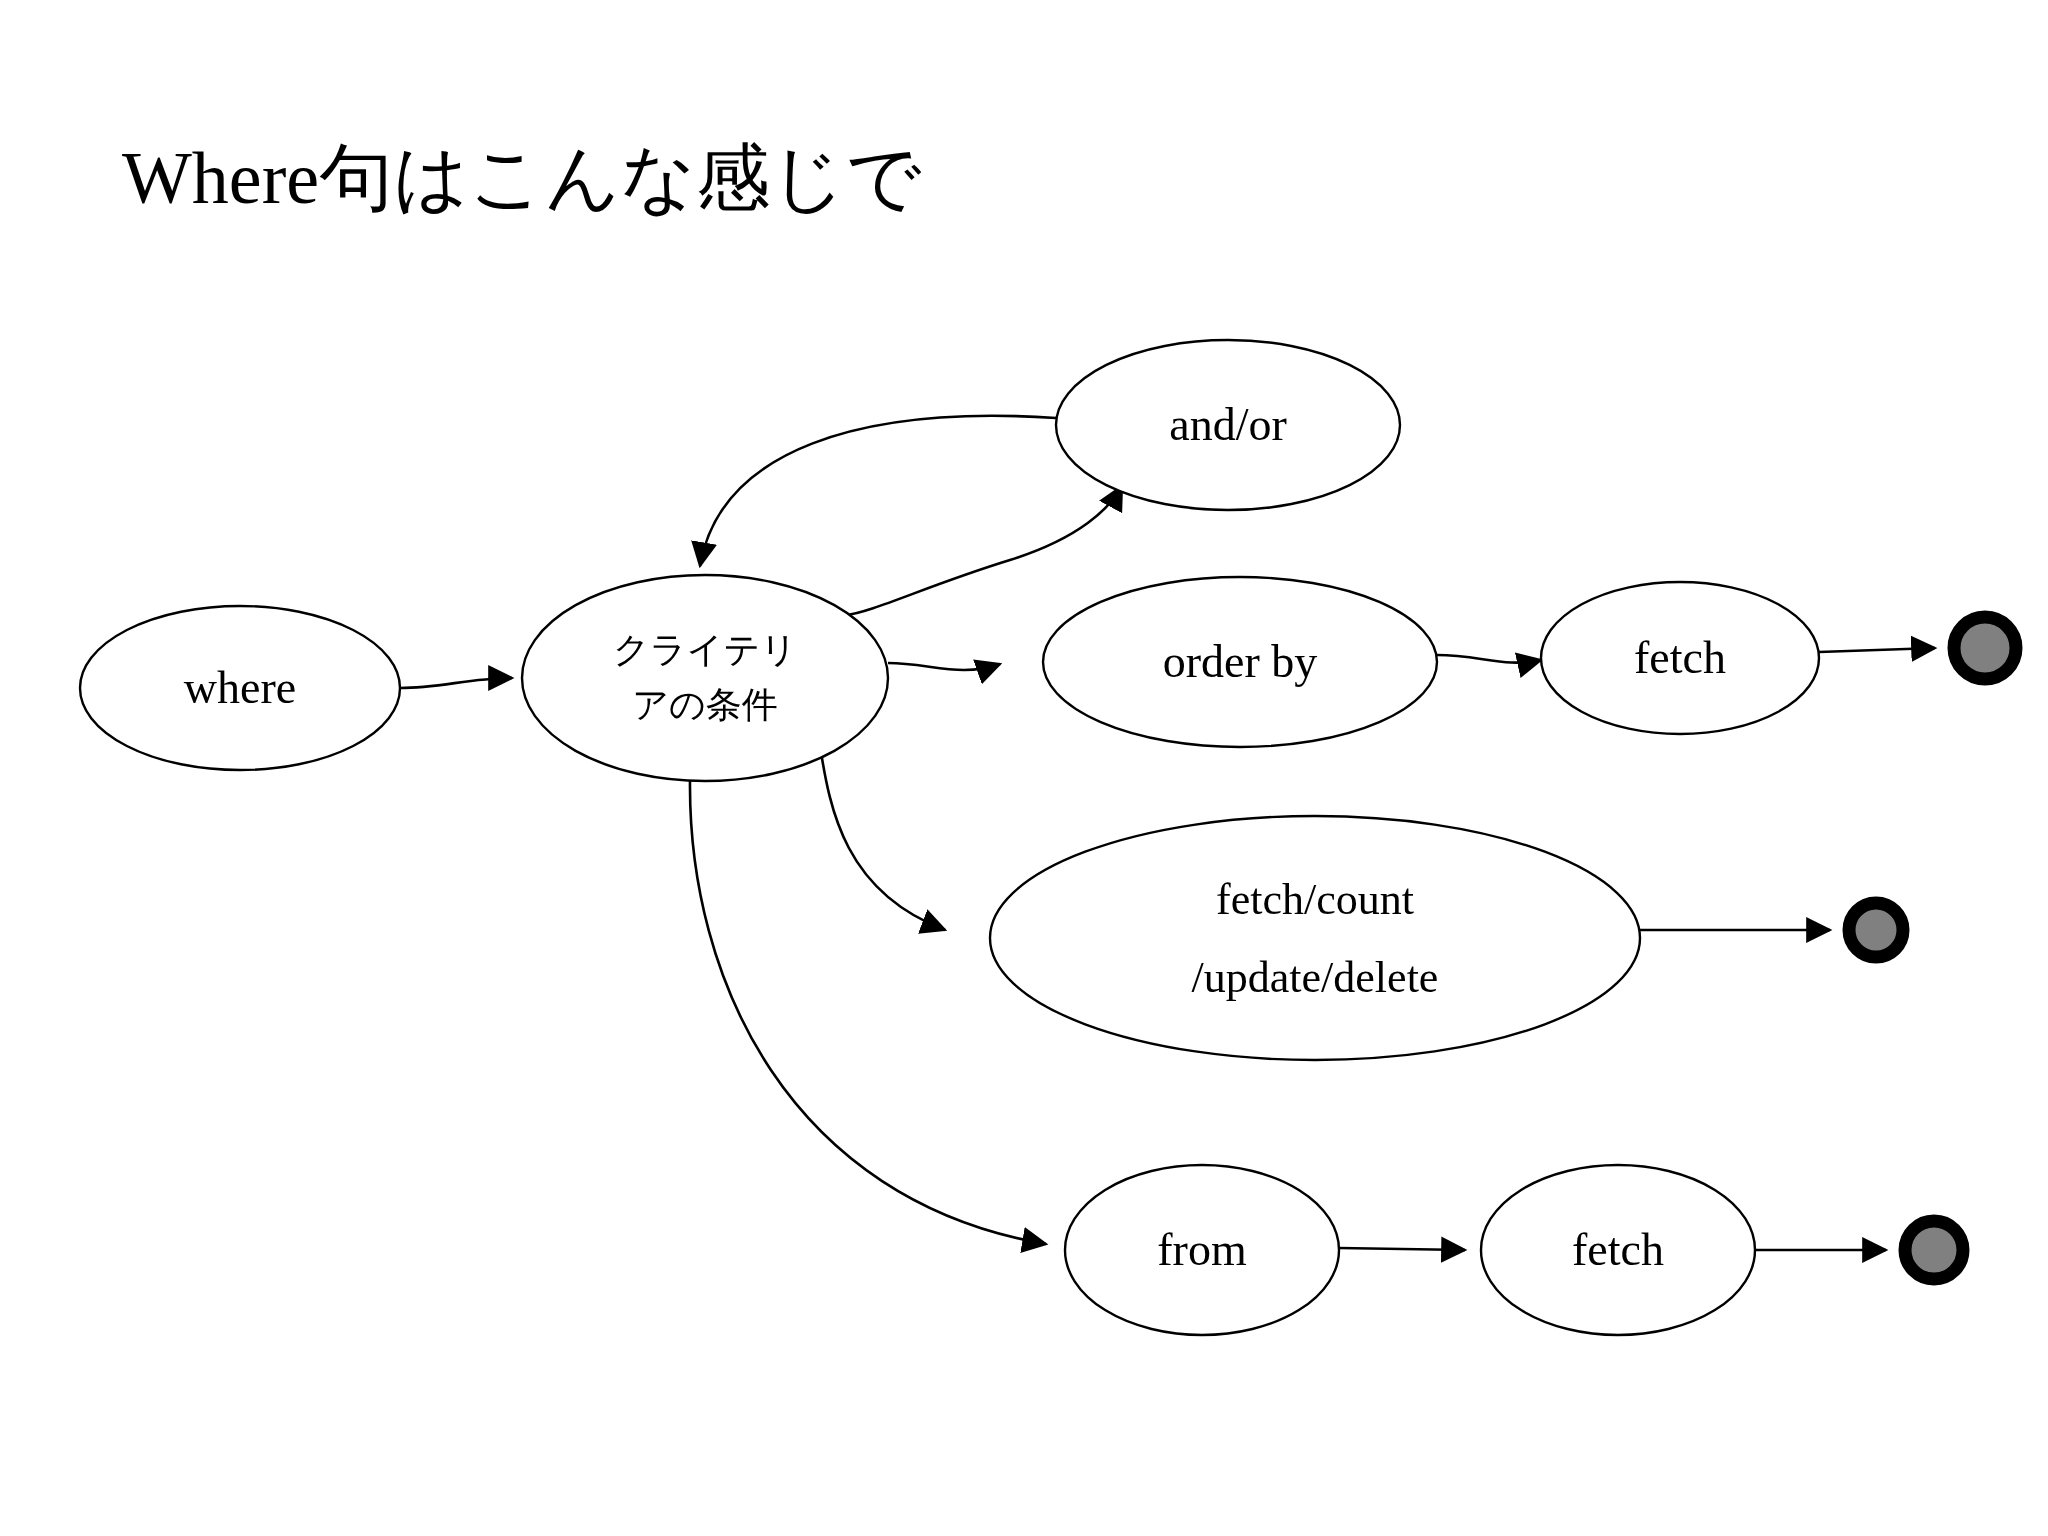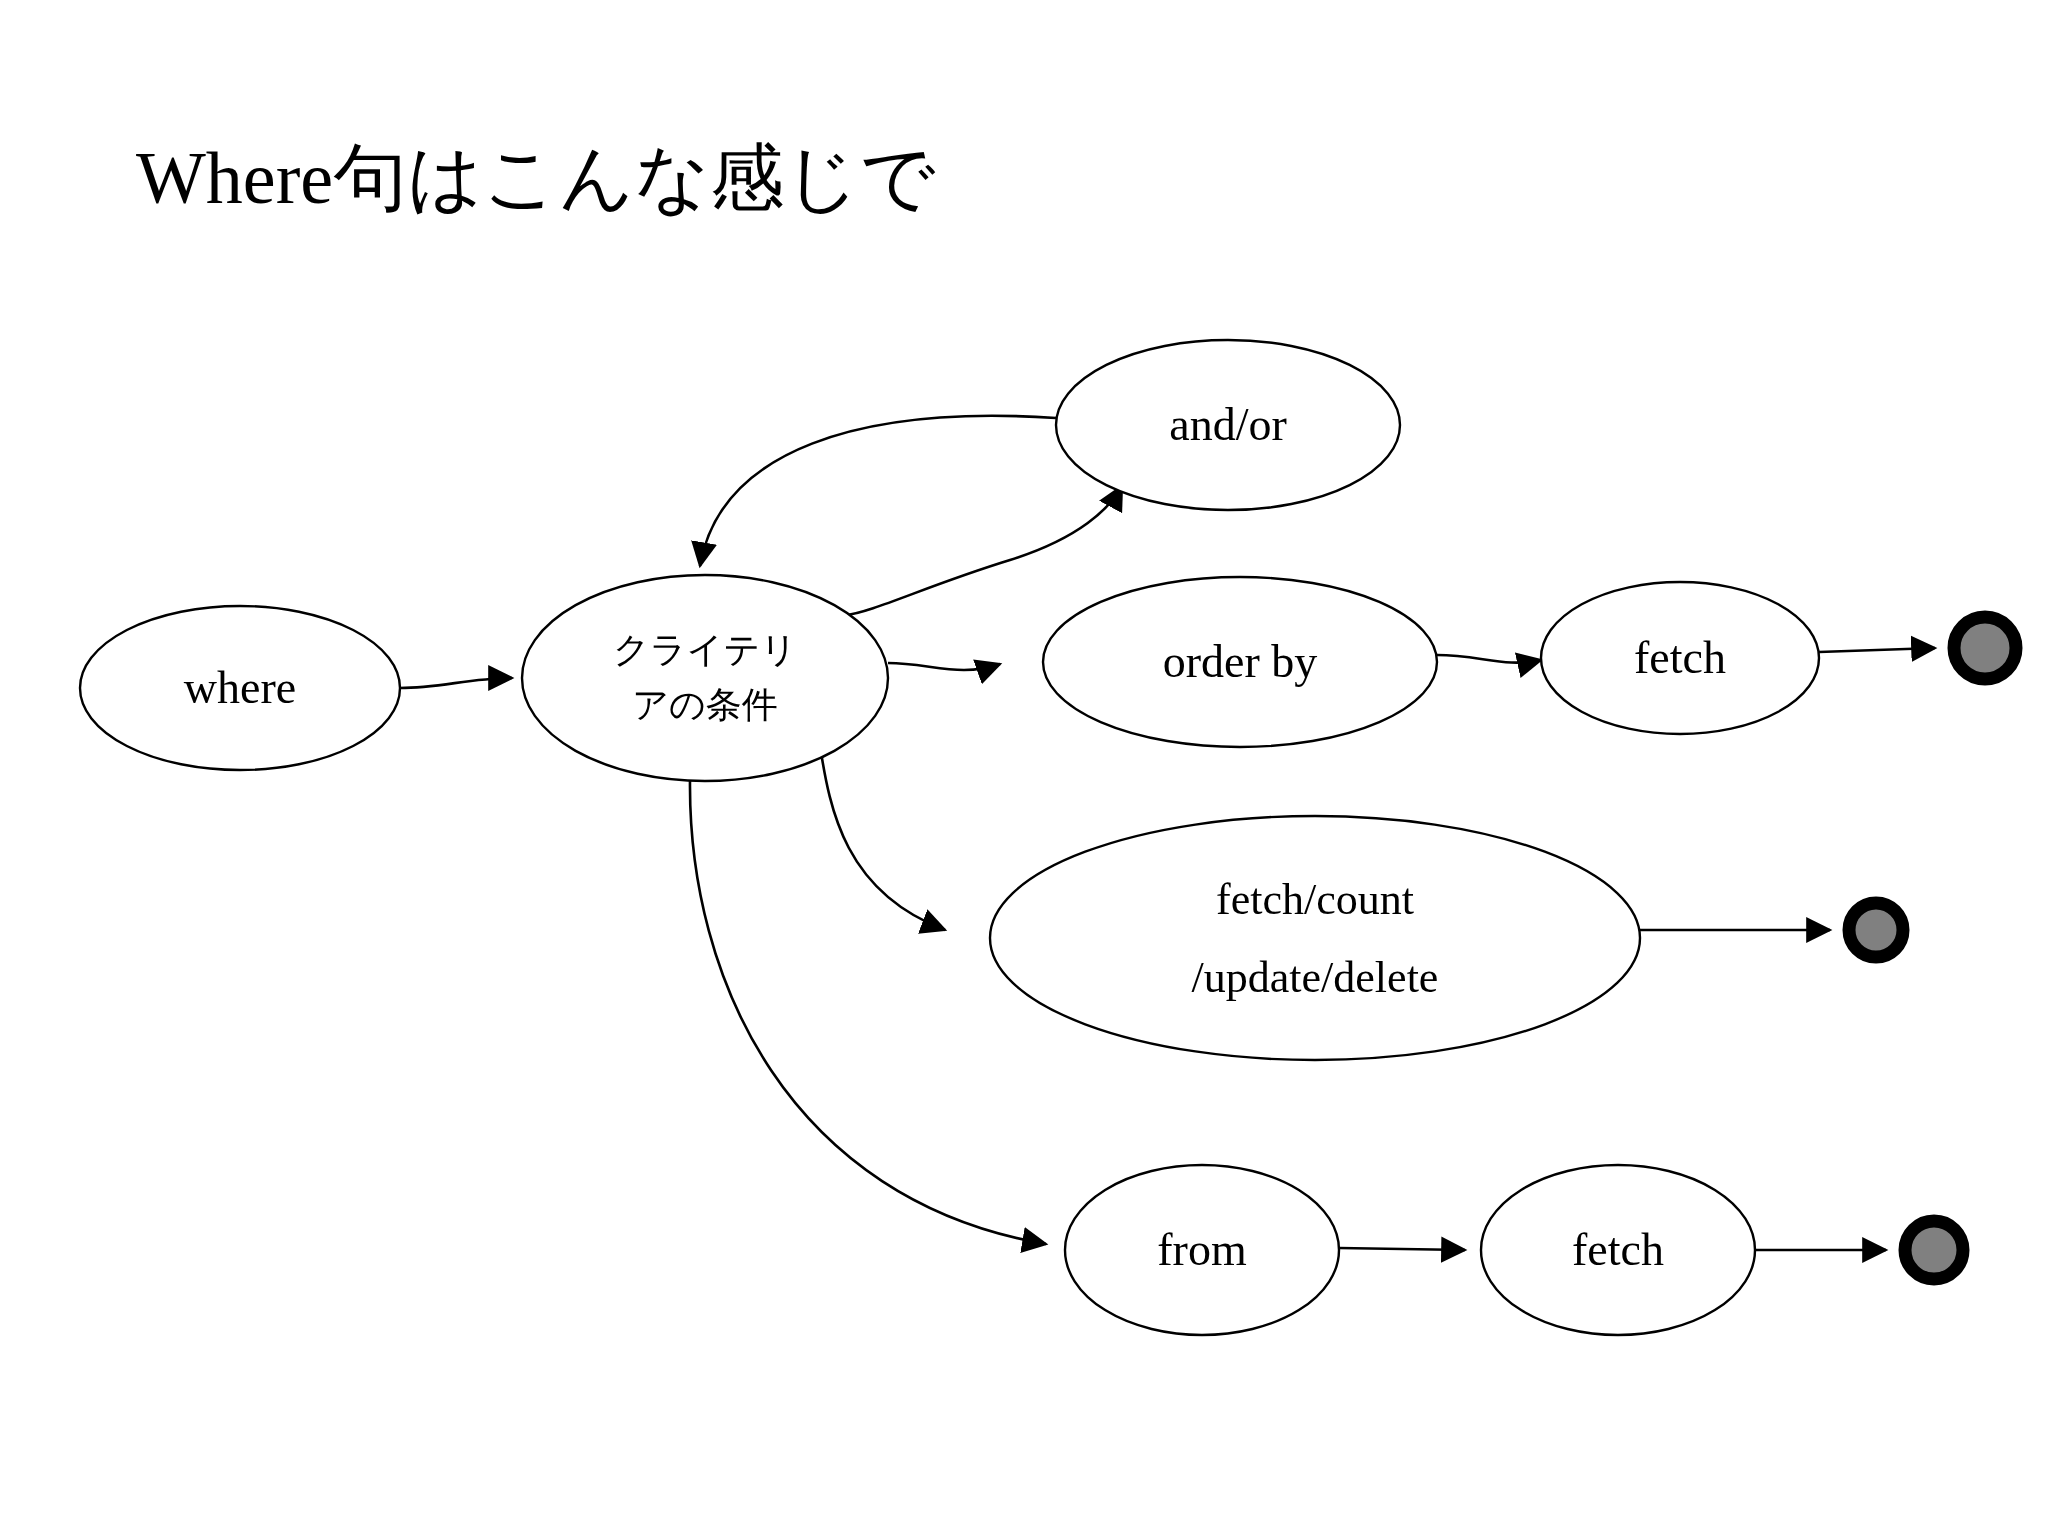--- a/index.html
+++ b/index.html
@@ -10,21 +10,21 @@
   #canvas {
     position: relative;
     width: 2048px;
     height: 1536px;
     background: #ffffff;
     overflow: hidden;
     font-family: "Liberation Serif", "DejaVu Serif", serif;
   }
   #title {
     position: absolute;
-    left: 136px;
+    left: 122px;
     top: 140px;
     font-size: 74px;
     line-height: 1.05;
     color: #000000;
     white-space: nowrap;
     font-family: "Liberation Serif", "DejaVu Serif", serif;
   }
   #graph {
     position: absolute;
     left: 0;

